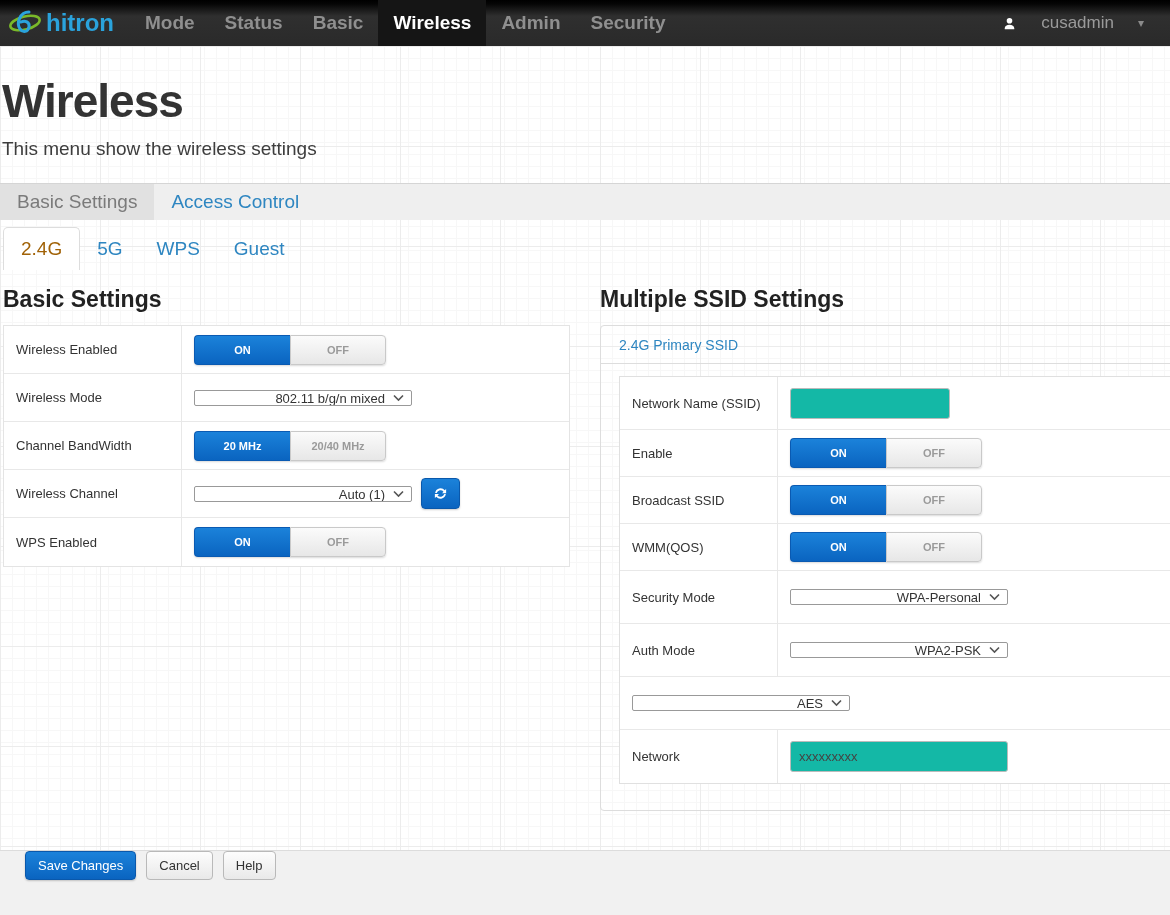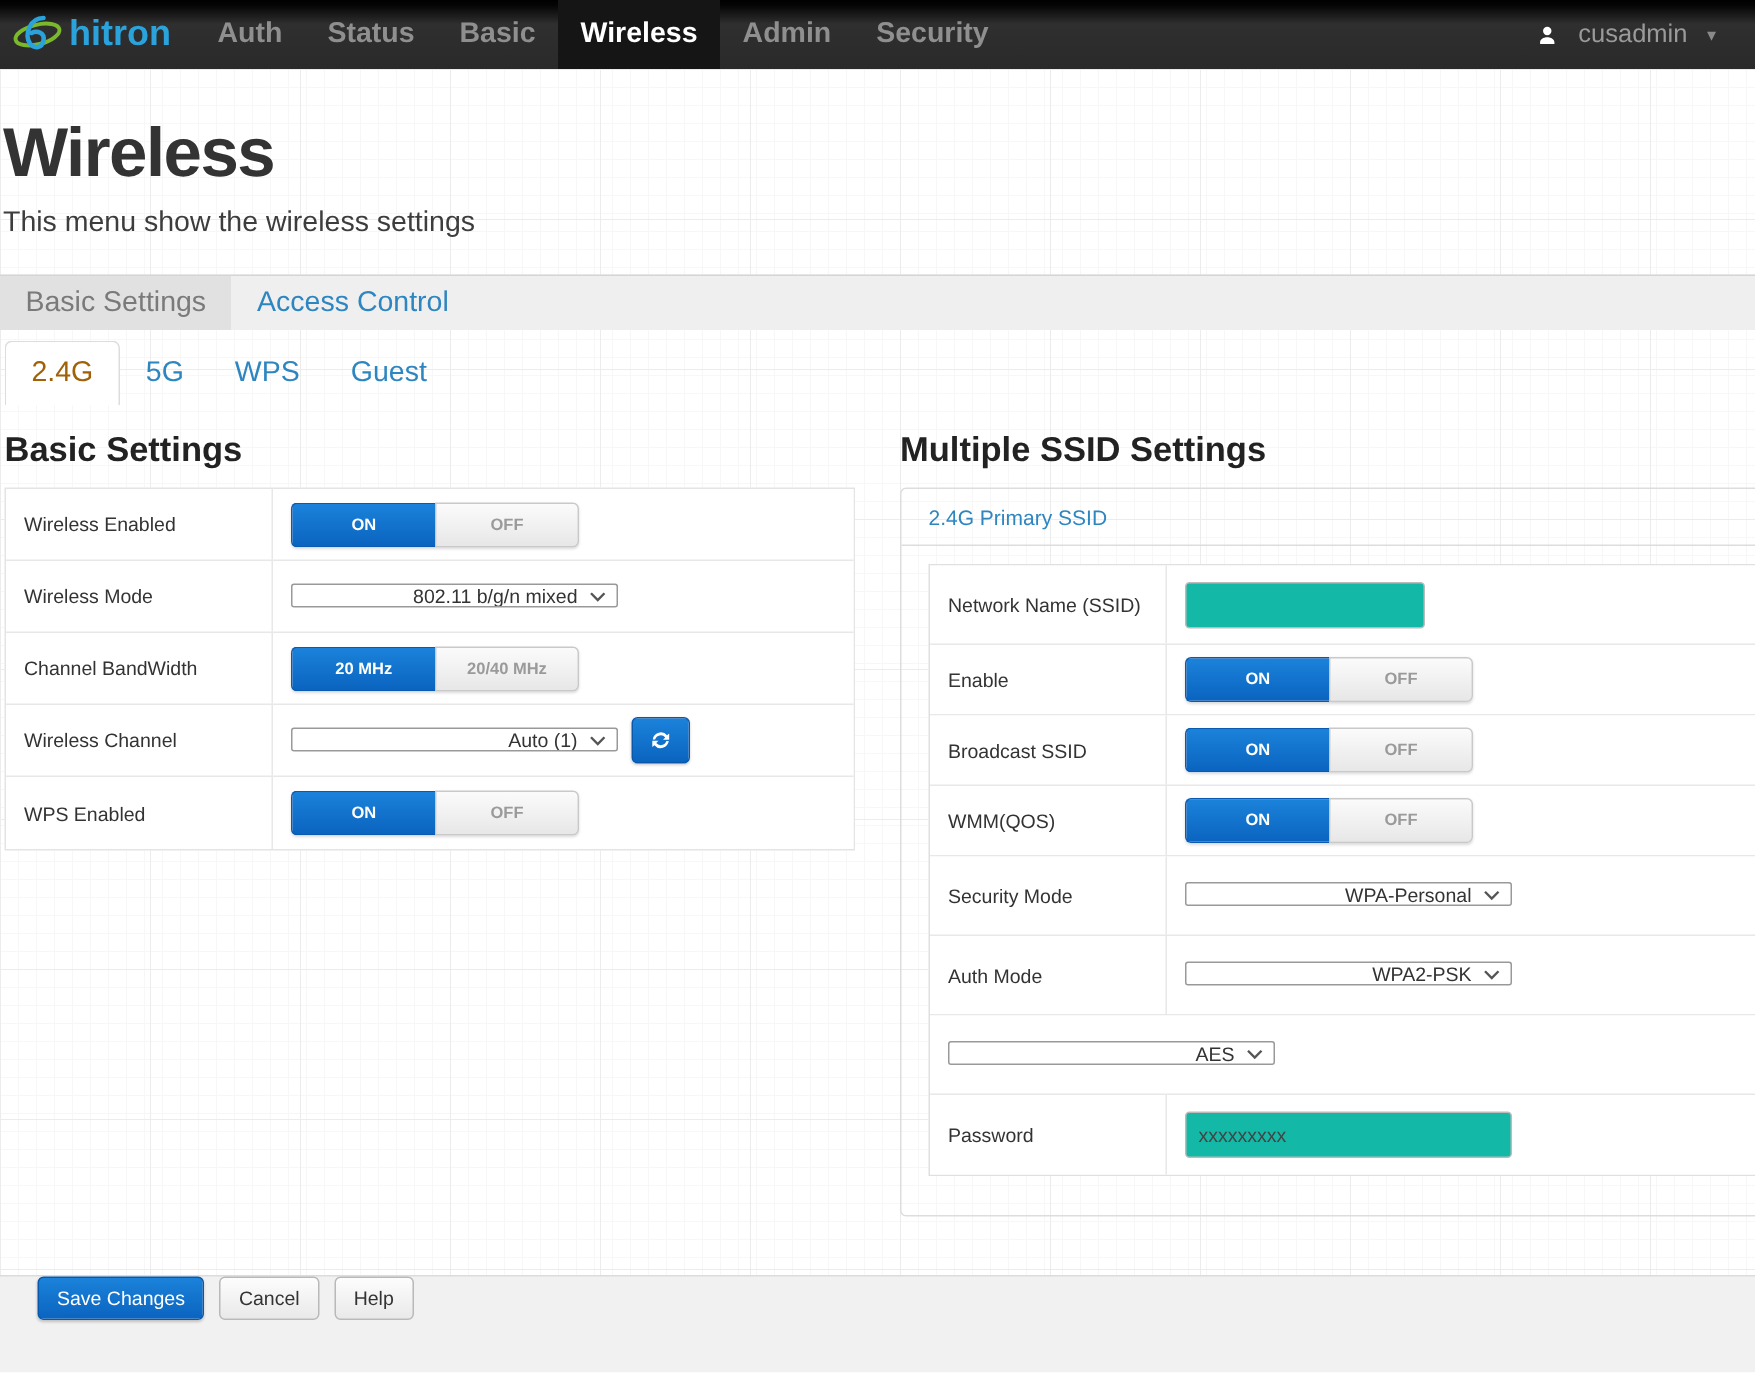--- a/index.html
+++ b/index.html
@@ -15,21 +15,21 @@
     background:linear-gradient(180deg,#000 0%,#050505 8%,#2f2f2f 35%,#2a2a2a 100%);
   }
   .logo { display:flex; align-items:center; padding:0 16px 0 8px; cursor:pointer; }
   .logo-text { color:#2aa3dc; font-size:24px; font-weight:bold; margin-left:2px; }
   .nav-item {
     display:flex; align-items:center; padding:0 15px;
     color:#8f8f8f; font-size:19px; font-weight:bold; cursor:pointer;
   }
   .nav-item.active { background:#151515; color:#fff; }
   .nav-user {
-    margin-left:auto; display:flex; align-items:center; gap:13px;
+    margin-left:auto; display:flex; align-items:center; gap:24px;
     padding-right:26px; color:#9a9a9a; font-size:17px; cursor:pointer;
   }
   .caret { color:#8a8a8a; font-size:12px; }
 
   
   .content {
     position:absolute; top:46px; bottom:65px; left:0; right:0; overflow:hidden;
     background:
       linear-gradient(90deg,#ececec 1px,transparent 1px) 0 0/100px 100px,
       linear-gradient(#ececec 1px,transparent 1px) 0 0/100px 100px,
@@ -128,21 +128,21 @@
 <nav class="navbar">
   <div class="logo">
     <span style="display:flex;">
       <svg width="36" height="30" viewBox="0 0 36 30">
         <ellipse cx="17" cy="15" rx="15" ry="6.5" fill="none" stroke="#7ab929" stroke-width="2.6" transform="rotate(-14 17 15)"></ellipse>
         <path d="M21 4 C12 4 8 15 12 21 C15 25 20 24 21 19 C22 14 17 12 13 14" fill="none" stroke="#2aa3dc" stroke-width="3" stroke-linecap="round"></path>
       </svg>
     </span>
     <span class="logo-text">hitron</span>
   </div>
-  <div class="nav-item">Auth</div>
+  <div class="nav-item">Mode</div>
   <div class="nav-item">Status</div>
   <div class="nav-item">Basic</div>
   <div class="nav-item active">Wireless</div>
   <div class="nav-item">Admin</div>
   <div class="nav-item">Security</div>
   <div class="nav-user">
     <span style="display:flex;">
       <svg width="15" height="15" viewBox="0 0 16 16">
           <path fill="#fff" d="M8 8a3 3 0 1 0 0-6 3 3 0 0 0 0 6zm0 1.4c-2.8 0-5.1 1.5-5.1 3.6v1.2h10.2V13c0-2.1-2.3-3.6-5.1-3.6z"></path>
         </svg>
@@ -291,21 +291,21 @@
             <div class="form-row row-select">
               <div class="cell-control">
                 <div class="select-wrap"><select class="ctl-select"><option>AES</option></select><span class="chev">
                     <svg width="11" height="7" viewBox="0 0 11 7">
                       <path d="M1 1l4.5 4.5L10 1" fill="none" stroke="#555" stroke-width="1.6"></path>
                     </svg>
                   </span></div>
               </div>
             </div>
             <div class="form-row row-text">
-              <div class="cell-label">Password</div>
+              <div class="cell-label">Network</div>
               <div class="cell-control">
                 <input type="text" class="ctl-input" value="xxxxxxxxx" style="">
               </div>
             </div>
           </div>
       </div>
     </section>
   </div>
 </div>
 

